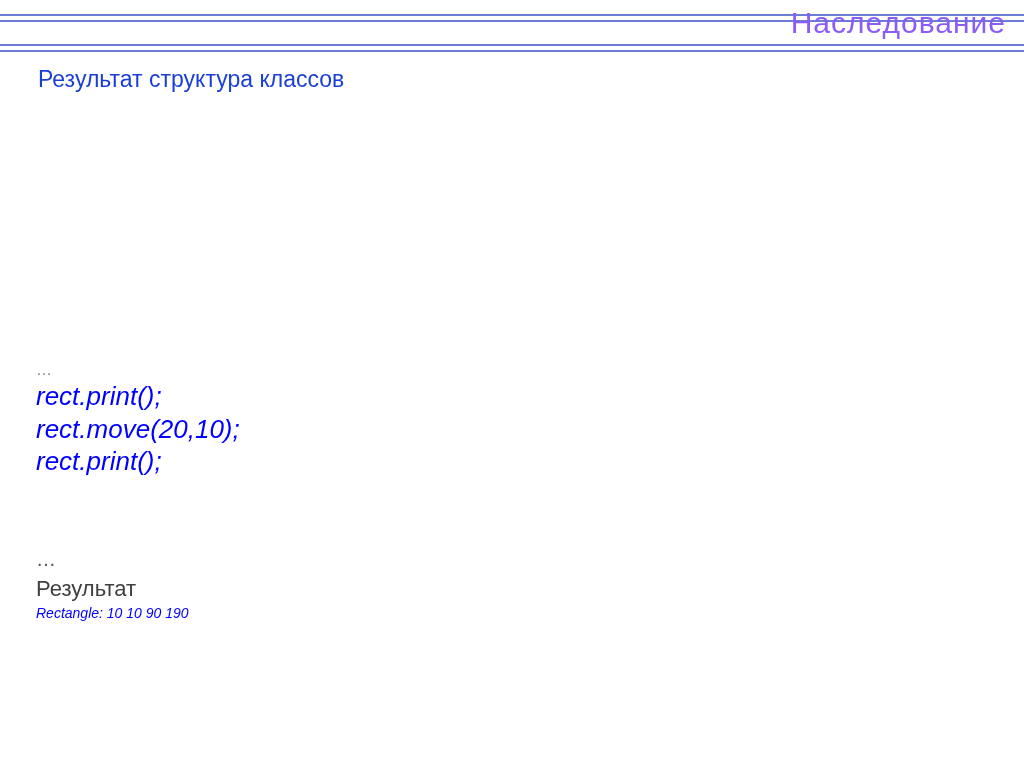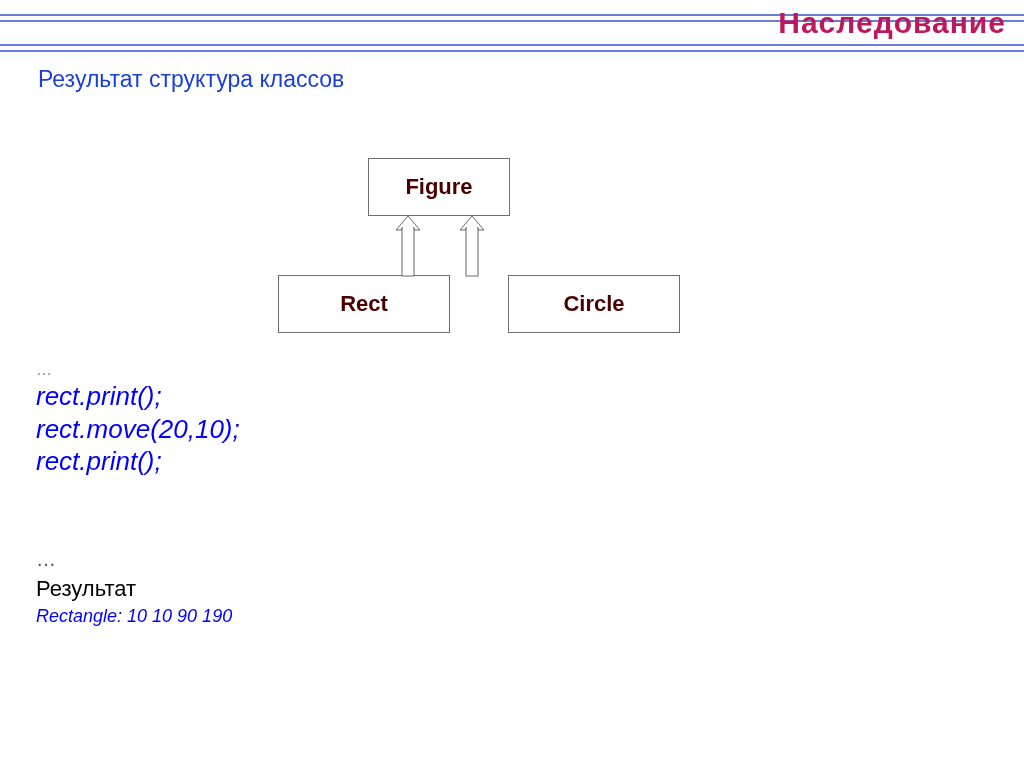--- a/index.html
+++ b/index.html
@@ -30,22 +30,22 @@
     height: 4px;
     background: transparent;
   }
   .top-rules { top: 14px; }
   .bottom-rules { top: 44px; }
 
   .slide-title {
     position: absolute;
     top: 6px;
     right: 18px;
-    color: #be185d;
-    font-weight: bold;
+    color: #8b5cf6;
+    font-weight: normal;
     font-size: 30px;
     letter-spacing: 1px;
   }
 
   .subtitle {
     position: absolute;
     top: 66px;
     left: 38px;
     color: #1a3fd6;
     font-size: 23px;
@@ -100,31 +100,31 @@
     font-style: normal;
   }
   .code-block .kw {
     font-weight: bold;
   }
 
   .result-label {
     position: absolute;
     left: 36px;
     top: 576px;
-    color: #000000;
+    color: #404040;
     font-size: 22px;
     font-family: Arial, Helvetica, sans-serif;
   }
   .result-block {
     position: absolute;
     left: 36px;
     top: 604px;
     color: #0000ff;
     font-style: italic;
-    font-size: 18px;
+    font-size: 14px;
     line-height: 1.35;
     font-family: Arial, Helvetica, sans-serif;
   }
   .dots2 {
     position: absolute;
     left: 36px;
     top: 548px;
     color: #555;
     font-size: 20px;
   }
@@ -143,43 +143,20 @@
   <div class="slide-title">Наследование</div>
 
   <div class="double-rule bottom-rules">
     <div class="r1"></div>
       <div class="gap"></div>
       <div class="r2"></div>
   </div>
 
   <div class="subtitle">Результат  структура классов</div>
 
-  <div class="diagram">
-    <div class="uml-box box-figure">
-      <span>Figure</span>
-    </div>
-    <div class="uml-box box-rect">
-      <span>Rect</span>
-    </div>
-    <div class="uml-box box-circle">
-      <span>Circle</span>
-    </div>
-
-    <svg class="arrow" style="left:356px; top:74px;" width="28" height="64">
-      <polygon points="14,2 26,16 20,16 20,14 8,14 8,16 2,16" fill="#ffffff" stroke="#666" stroke-width="1"></polygon>
-      <rect x="8" y="14" width="12" height="48" fill="#ffffff" stroke="#666" stroke-width="1"></rect>
-      <rect x="9" y="13" width="10" height="3" fill="#ffffff" stroke="none"></rect>
-    </svg>
-
-    <svg class="arrow" style="left:420px; top:74px;" width="28" height="64">
-      <polygon points="14,2 26,16 20,16 20,14 8,14 8,16 2,16" fill="#ffffff" stroke="#666" stroke-width="1"></polygon>
-      <rect x="8" y="14" width="12" height="48" fill="#ffffff" stroke="#666" stroke-width="1"></rect>
-      <rect x="9" y="13" width="10" height="3" fill="#ffffff" stroke="none"></rect>
-    </svg>
-  </div>
 
   <div class="code-block">
     <div class="dots">…</div>
     <div>rect.print();</div>
     <div>rect.move(20,10);</div>
     <div>rect.print();</div>
   </div>
 
   <div class="dots2">…</div>
 

